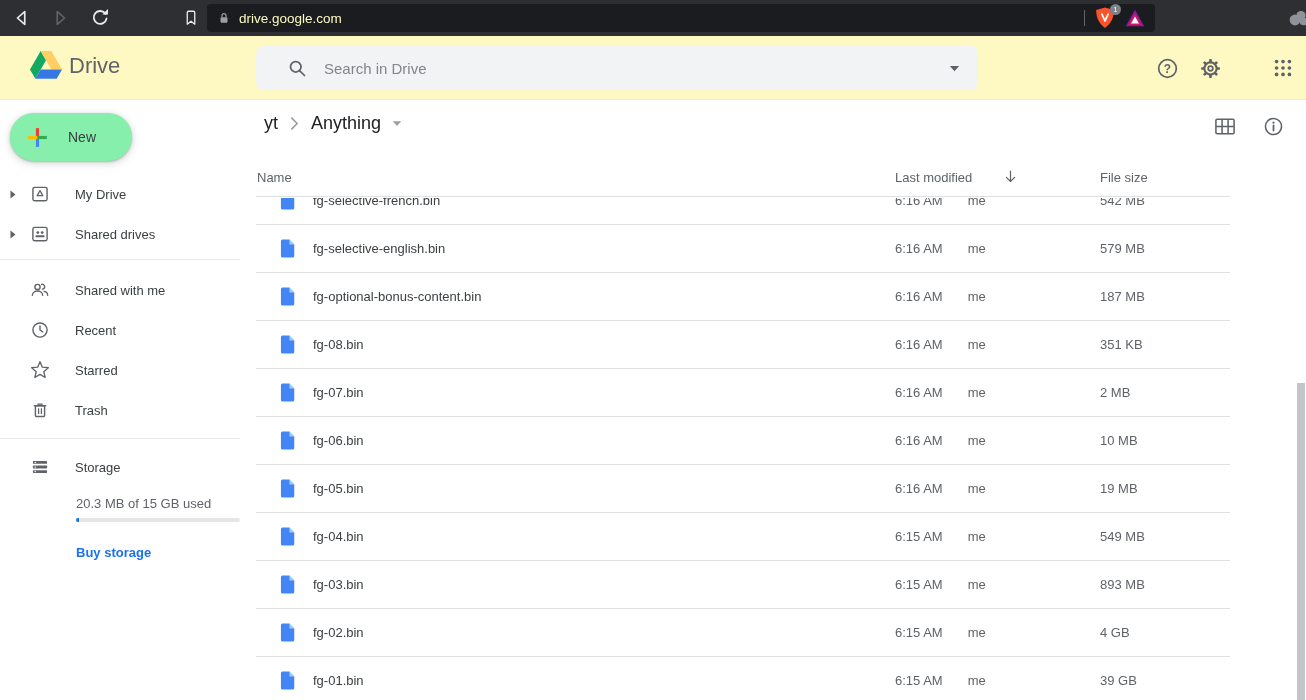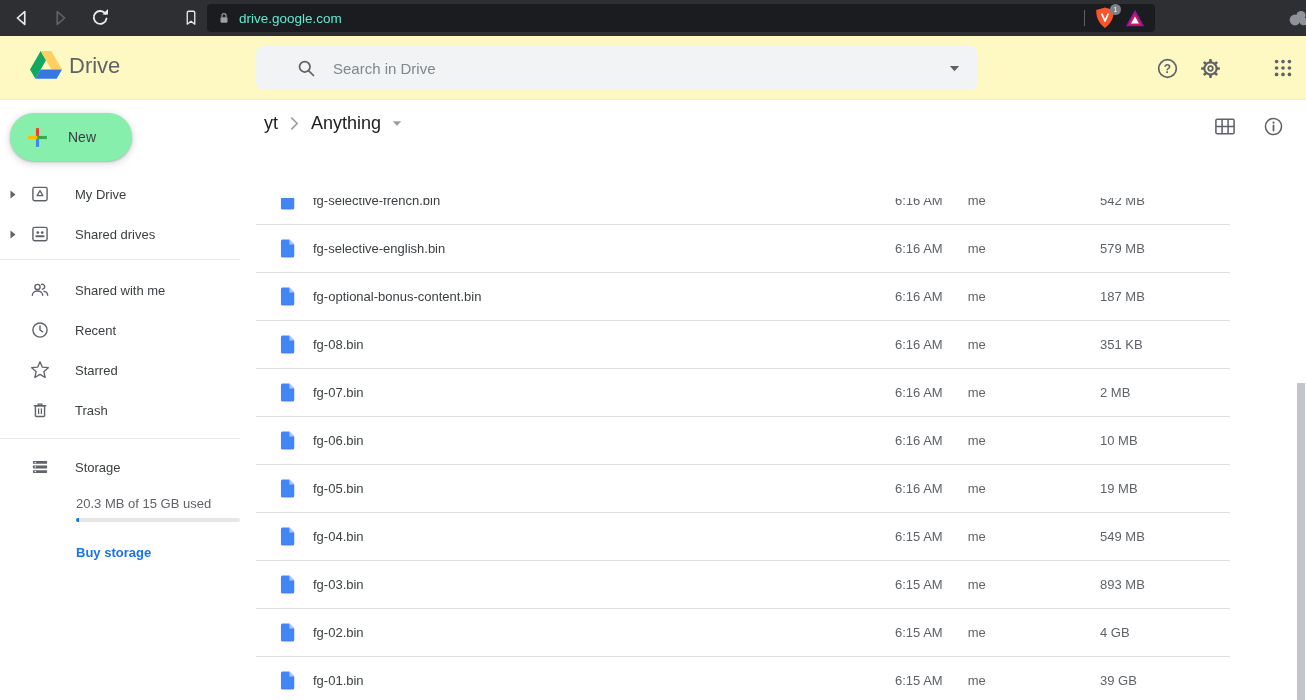--- a/index.html
+++ b/index.html
@@ -5,36 +5,36 @@
   * { margin:0; padding:0; box-sizing:border-box; }
   body { background:#fff; }
   .stage{ position:relative; width:1306px; height:700px; overflow:hidden; background:#fff;
           font-family:"Liberation Sans", sans-serif; }
 
   
   .browser-bar{ position:absolute; top:0; left:0; width:1306px; height:36px; background:#2e2f32; }
   .tb-btn{ position:absolute; top:6px; width:24px; height:24px; display:flex; align-items:center; justify-content:center; cursor:pointer; }
   .url-bar{ position:absolute; left:207px; top:4px; width:948px; height:28px; background:#1b1c1f;
             border-radius:4px; display:flex; align-items:center; padding:0 10px; }
-  .url-domain{ color:#5eead4; font-size:13.5px; margin-left:8px; }
+  .url-domain{ color:#fef9c3; font-size:13.5px; margin-left:8px; }
   .url-path{ color:#9aa0a6; font-size:13.5px; }
   .url-right{ margin-left:auto; display:flex; align-items:center; gap:10px; }
   .url-sep{ width:1px; height:16px; background:#5f6368; }
   .shield-wrap{ position:relative; width:20px; height:22px; }
   .shield-badge{ position:absolute; top:-3px; right:-6px; width:11px; height:11px; border-radius:50%;
                  background:#7d828a; color:#fff; font-size:7px; line-height:11px; text-align:center; }
   .ext-blob{ position:absolute; left:1286px; top:7px; }
 
   
   .app-header{ position:absolute; top:36px; left:0; width:1306px; height:64px; background:#fef9c3;
                border-bottom:1px solid #e8eaed; }
   .drive-logo{ position:absolute; left:30px; top:14px; }
   .drive-name{ position:absolute; left:69px; top:17px; font-size:22px; color:#5f6368; }
   .search-bar{ position:absolute; left:256px; top:10px; width:722px; height:44px; background:#f1f3f4;
-               border-radius:8px; display:flex; align-items:center; padding:0 18px 0 40px; }
+               border-radius:8px; display:flex; align-items:center; padding:0 18px 0 31px; }
   .search-input{ flex:1; border:none; background:transparent; outline:none; margin-left:16px;
                  font-size:15px; color:#202124; font-family:"Liberation Sans", sans-serif; }
   .search-input::placeholder{ color:#80868b; }
   .hdr-icon{ position:absolute; top:20px; width:24px; height:24px; display:flex; align-items:center; justify-content:center; cursor:pointer; }
 
   
   .new-button{ position:absolute; left:10px; top:113px; width:122px; height:48px; background:#86efac;
                border-radius:24px; box-shadow:0 1px 2px rgba(60,64,67,.3), 0 2px 6px 2px rgba(60,64,67,.15);
                display:flex; align-items:center; cursor:pointer; }
   .new-label{ margin-left:18px; font-size:14px; color:#3c4043; }
@@ -306,20 +306,30 @@
     </svg>
   </div>
   <div class="view-icon" style="left:1261px">
     <svg width="21" height="21" viewBox="0 0 24 24">
       <circle cx="12" cy="12" r="9.2" fill="none" stroke="#5f6368" stroke-width="1.8"></circle>
       <line x1="12" y1="10.8" x2="12" y2="16.6" stroke="#5f6368" stroke-width="2" stroke-linecap="round"></line>
       <circle cx="12" cy="7.6" r="1.2" fill="#5f6368"></circle>
     </svg>
   </div>
 
+  <div class="list-header">
+    <span class="lh-text lh-name">Name</span>
+    <span class="lh-text lh-mod">Last modified</span>
+    <span class="lh-sort">
+      <svg width="17" height="17" viewBox="0 0 24 24">
+        <path d="M12 4.5 V19 M6.2 13.2 L12 19 L17.8 13.2" fill="none" stroke="#5f6368" stroke-width="1.7" stroke-linecap="round" stroke-linejoin="round"></path>
+      </svg>
+    </span>
+    <span class="lh-text lh-size">File size</span>
+  </div>
 
   <div class="rows-viewport">
     <div class="rows">
         <div class="file-row">
       <span class="file-icon">
         <svg width="15" height="19" viewBox="0 0 16 20">
           <path d="M1 2 A1.6 1.6 0 0 1 2.6 0.4 H10 L15.2 5.6 V18 A1.6 1.6 0 0 1 13.6 19.6 H2.6 A1.6 1.6 0 0 1 1 18 Z" fill="#4285f4"></path>
           <path d="M10 0.4 V5.6 H15.2 Z" fill="#a6c8ff"></path>
         </svg>
       </span>

